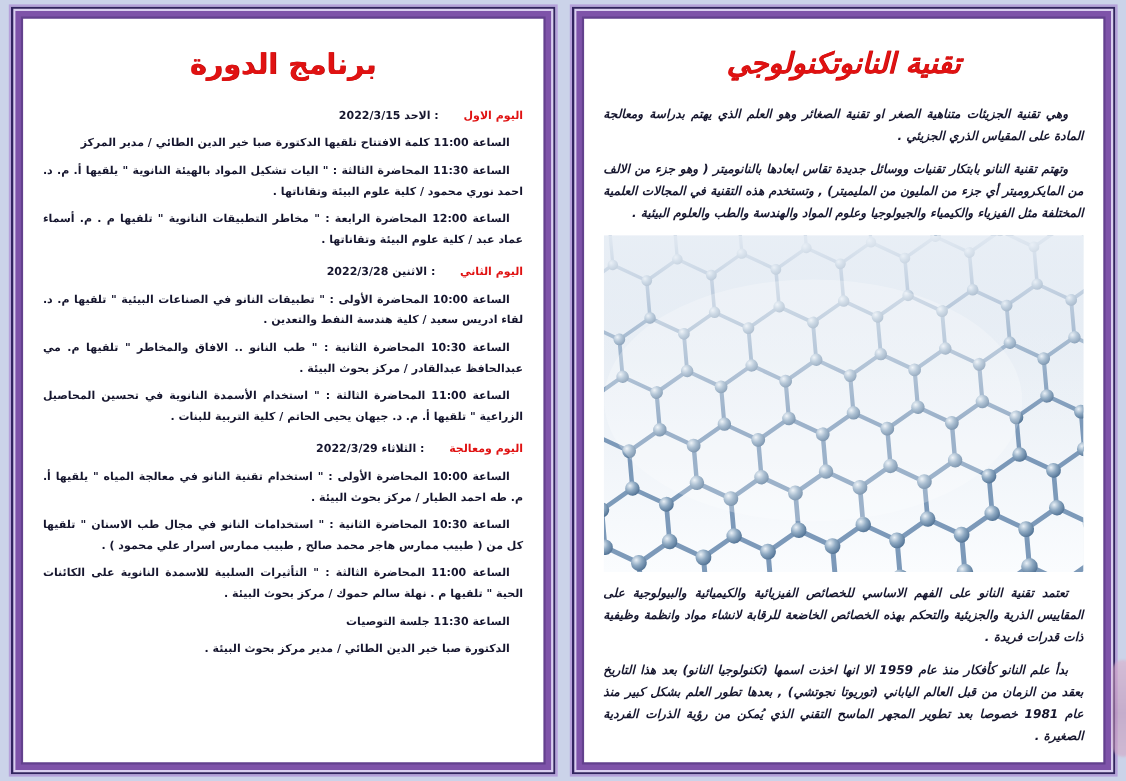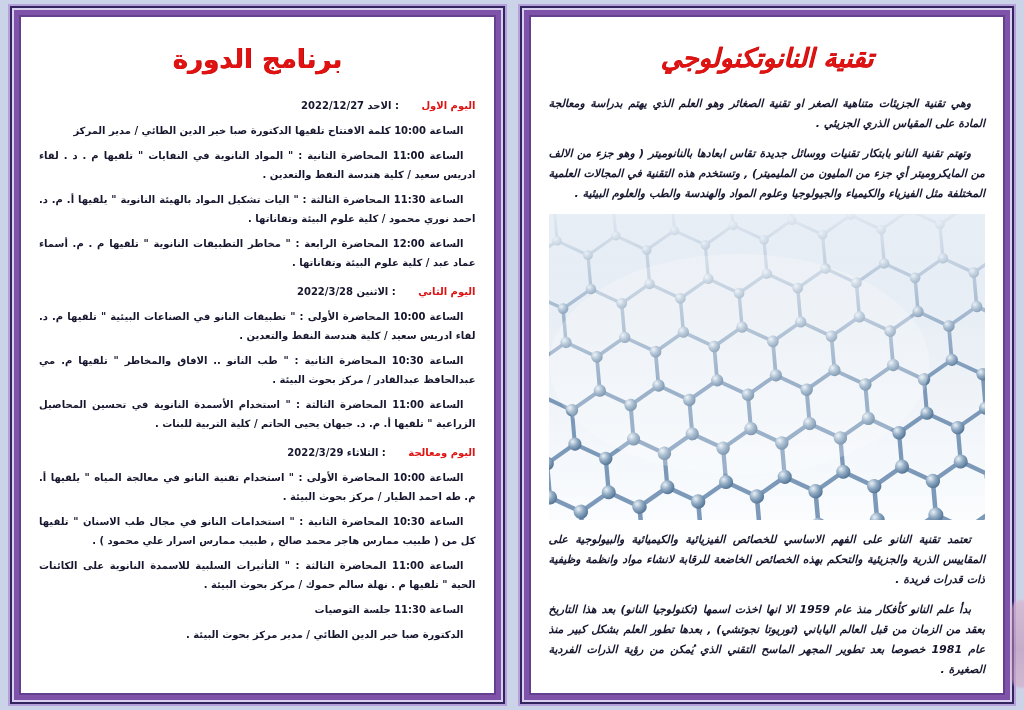--- a/index.html
+++ b/index.html
@@ -53,23 +53,22 @@
 </head>
 <body>
 
 <div class="spread">
 
   <div class="page">
     <div class="page-inner left">
       <h1 class="page-title">برنامج الدورة</h1>
 
       <div class="day">
-        <p class="day-heading"><span class="red">اليوم الاول</span> <span>: الاحد 2022/12/27</span></p>
-        <p class="item">الساعة 10:00 كلمة الافتتاح تلقيها الدكتورة صبا خير الدين الطائي / مدير المركز</p>
-        <p class="item">الساعة 11:00 المحاضرة الثانية : " المواد النانوية في النفايات " تلقيها م . د . لقاء ادريس سعيد / كلية هندسة النفط والتعدين .</p>
+        <p class="day-heading"><span class="red">اليوم الاول</span> <span>: الاحد 2022/3/15</span></p>
+        <p class="item">الساعة 11:00 كلمة الافتتاح تلقيها الدكتورة صبا خير الدين الطائي / مدير المركز</p>
         <p class="item">الساعة 11:30 المحاضرة الثالثة : " اليات تشكيل المواد بالهيئة النانوية " يلقيها أ. م. د. احمد نوري محمود / كلية علوم البيئة وتقاناتها .</p>
         <p class="item">الساعة 12:00 المحاضرة الرابعة : " مخاطر التطبيقات النانوية " تلقيها م . م. أسماء عماد عبد / كلية علوم البيئة وتقاناتها .</p>
       </div>
 
       <div class="day">
         <p class="day-heading"><span class="red">اليوم الثاني</span> <span>: الاثنين 2022/3/28</span></p>
         <p class="item">الساعة 10:00 المحاضرة الأولى : " تطبيقات النانو في الصناعات البيئية " تلقيها م. د. لقاء ادريس سعيد / كلية هندسة النفط والتعدين .</p>
         <p class="item">الساعة 10:30 المحاضرة الثانية : " طب النانو .. الافاق والمخاطر " تلقيها م. مي عبدالحافظ عبدالقادر / مركز بحوث البيئة .</p>
         <p class="item">الساعة 11:00 المحاضرة الثالثة : " استخدام الأسمدة النانوية في تحسين المحاصيل الزراعية " تلقيها أ. م. د. جيهان يحيى الحاتم / كلية التربية للبنات .</p>
       </div>

